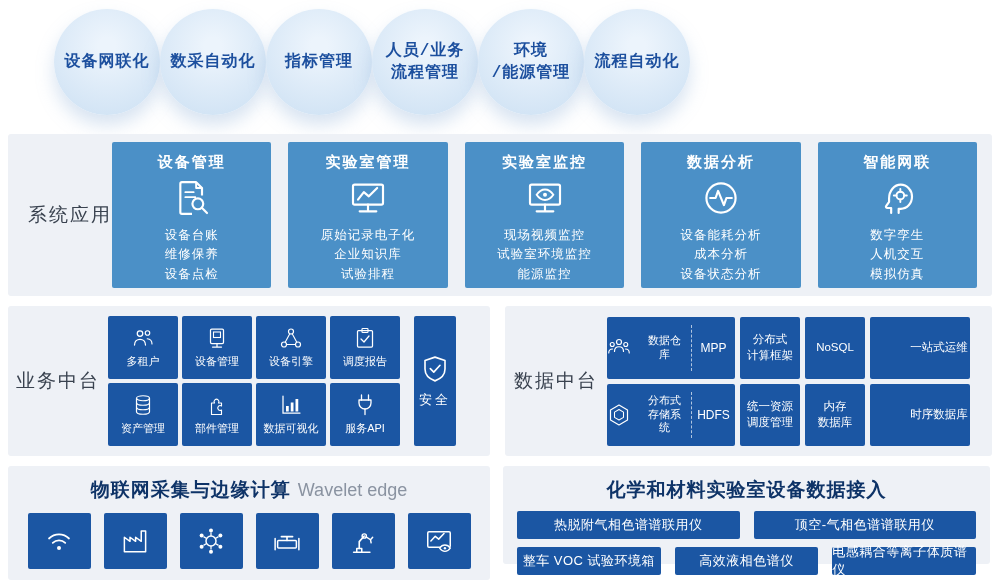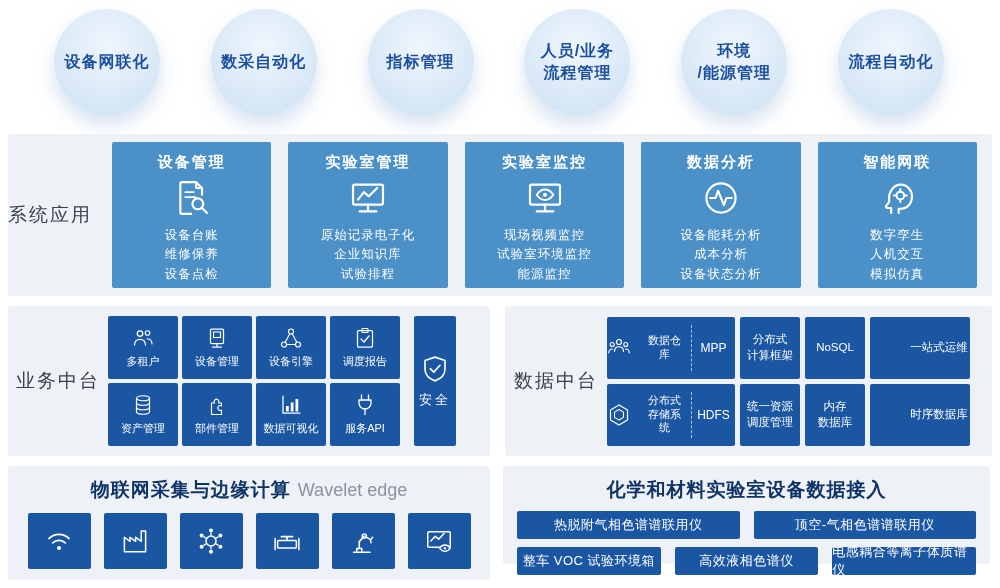--- a/index.html
+++ b/index.html
@@ -7,40 +7,40 @@
   body {
     font-family: "Liberation Sans", "DejaVu Sans", sans-serif;
     background: #ffffff;
     overflow: hidden;
   }
   .page { position: relative; width: 1000px; height: 588px; }
 
   
   .cap-row {
     position: absolute; top: 9px; left: 54px; right: 56px;
-    display: flex; justify-content: space-between;
+    display: flex; justify-content: flex-start; font-family: Liberation Mono, monospace;
   }
   .cap {
     width: 106px; height: 106px; border-radius: 50%;
     background: radial-gradient(circle at 50% 35%, #ecf4fc 10%, #cfe2f4 90%);
     box-shadow: 0 10px 18px rgba(140,175,215,.35);
     display: flex; align-items: center; justify-content: center;
   }
   .cap-label {
     color: #1c4f9e; font-weight: bold; font-size: 16px; line-height: 1.4;
     text-align: center; white-space: pre-line; letter-spacing: 1px;
   }
 
   
   .panel { position: absolute; background: #eef1f6; border-radius: 3px; }
   .sec-label { font-size: 19px; color: #39424f; letter-spacing: 2px; }
 
   
   .apps { top: 134px; left: 8px; width: 984px; height: 162px; display: flex; align-items: center; }
-  .apps .sec-label { flex: 0 0 104px; text-align: left; }
+  .apps .sec-label { flex: 0 0 104px; text-align: right; }
   .app-cards { flex: 1; display: flex; gap: 17px; padding-right: 15px; height: 146px; }
   .app-card { flex: 1; background: #4b90c7; border-radius: 2px; color: #fff; text-align: center; padding-top: 11px; }
   .app-title { font-size: 15px; font-weight: bold; letter-spacing: 2px; }
   .app-icon { width: 40px; height: 40px; margin: 6px 0 4px; color: #fff; }
   .app-lines { font-size: 12.5px; line-height: 1.55; white-space: pre-line; letter-spacing: 1px; }
 
   
   .tile {
     background: #1b56a3; color: #fff; border-radius: 2px;
     display: flex; flex-direction: column; align-items: center; justify-content: center; gap: 5px;

